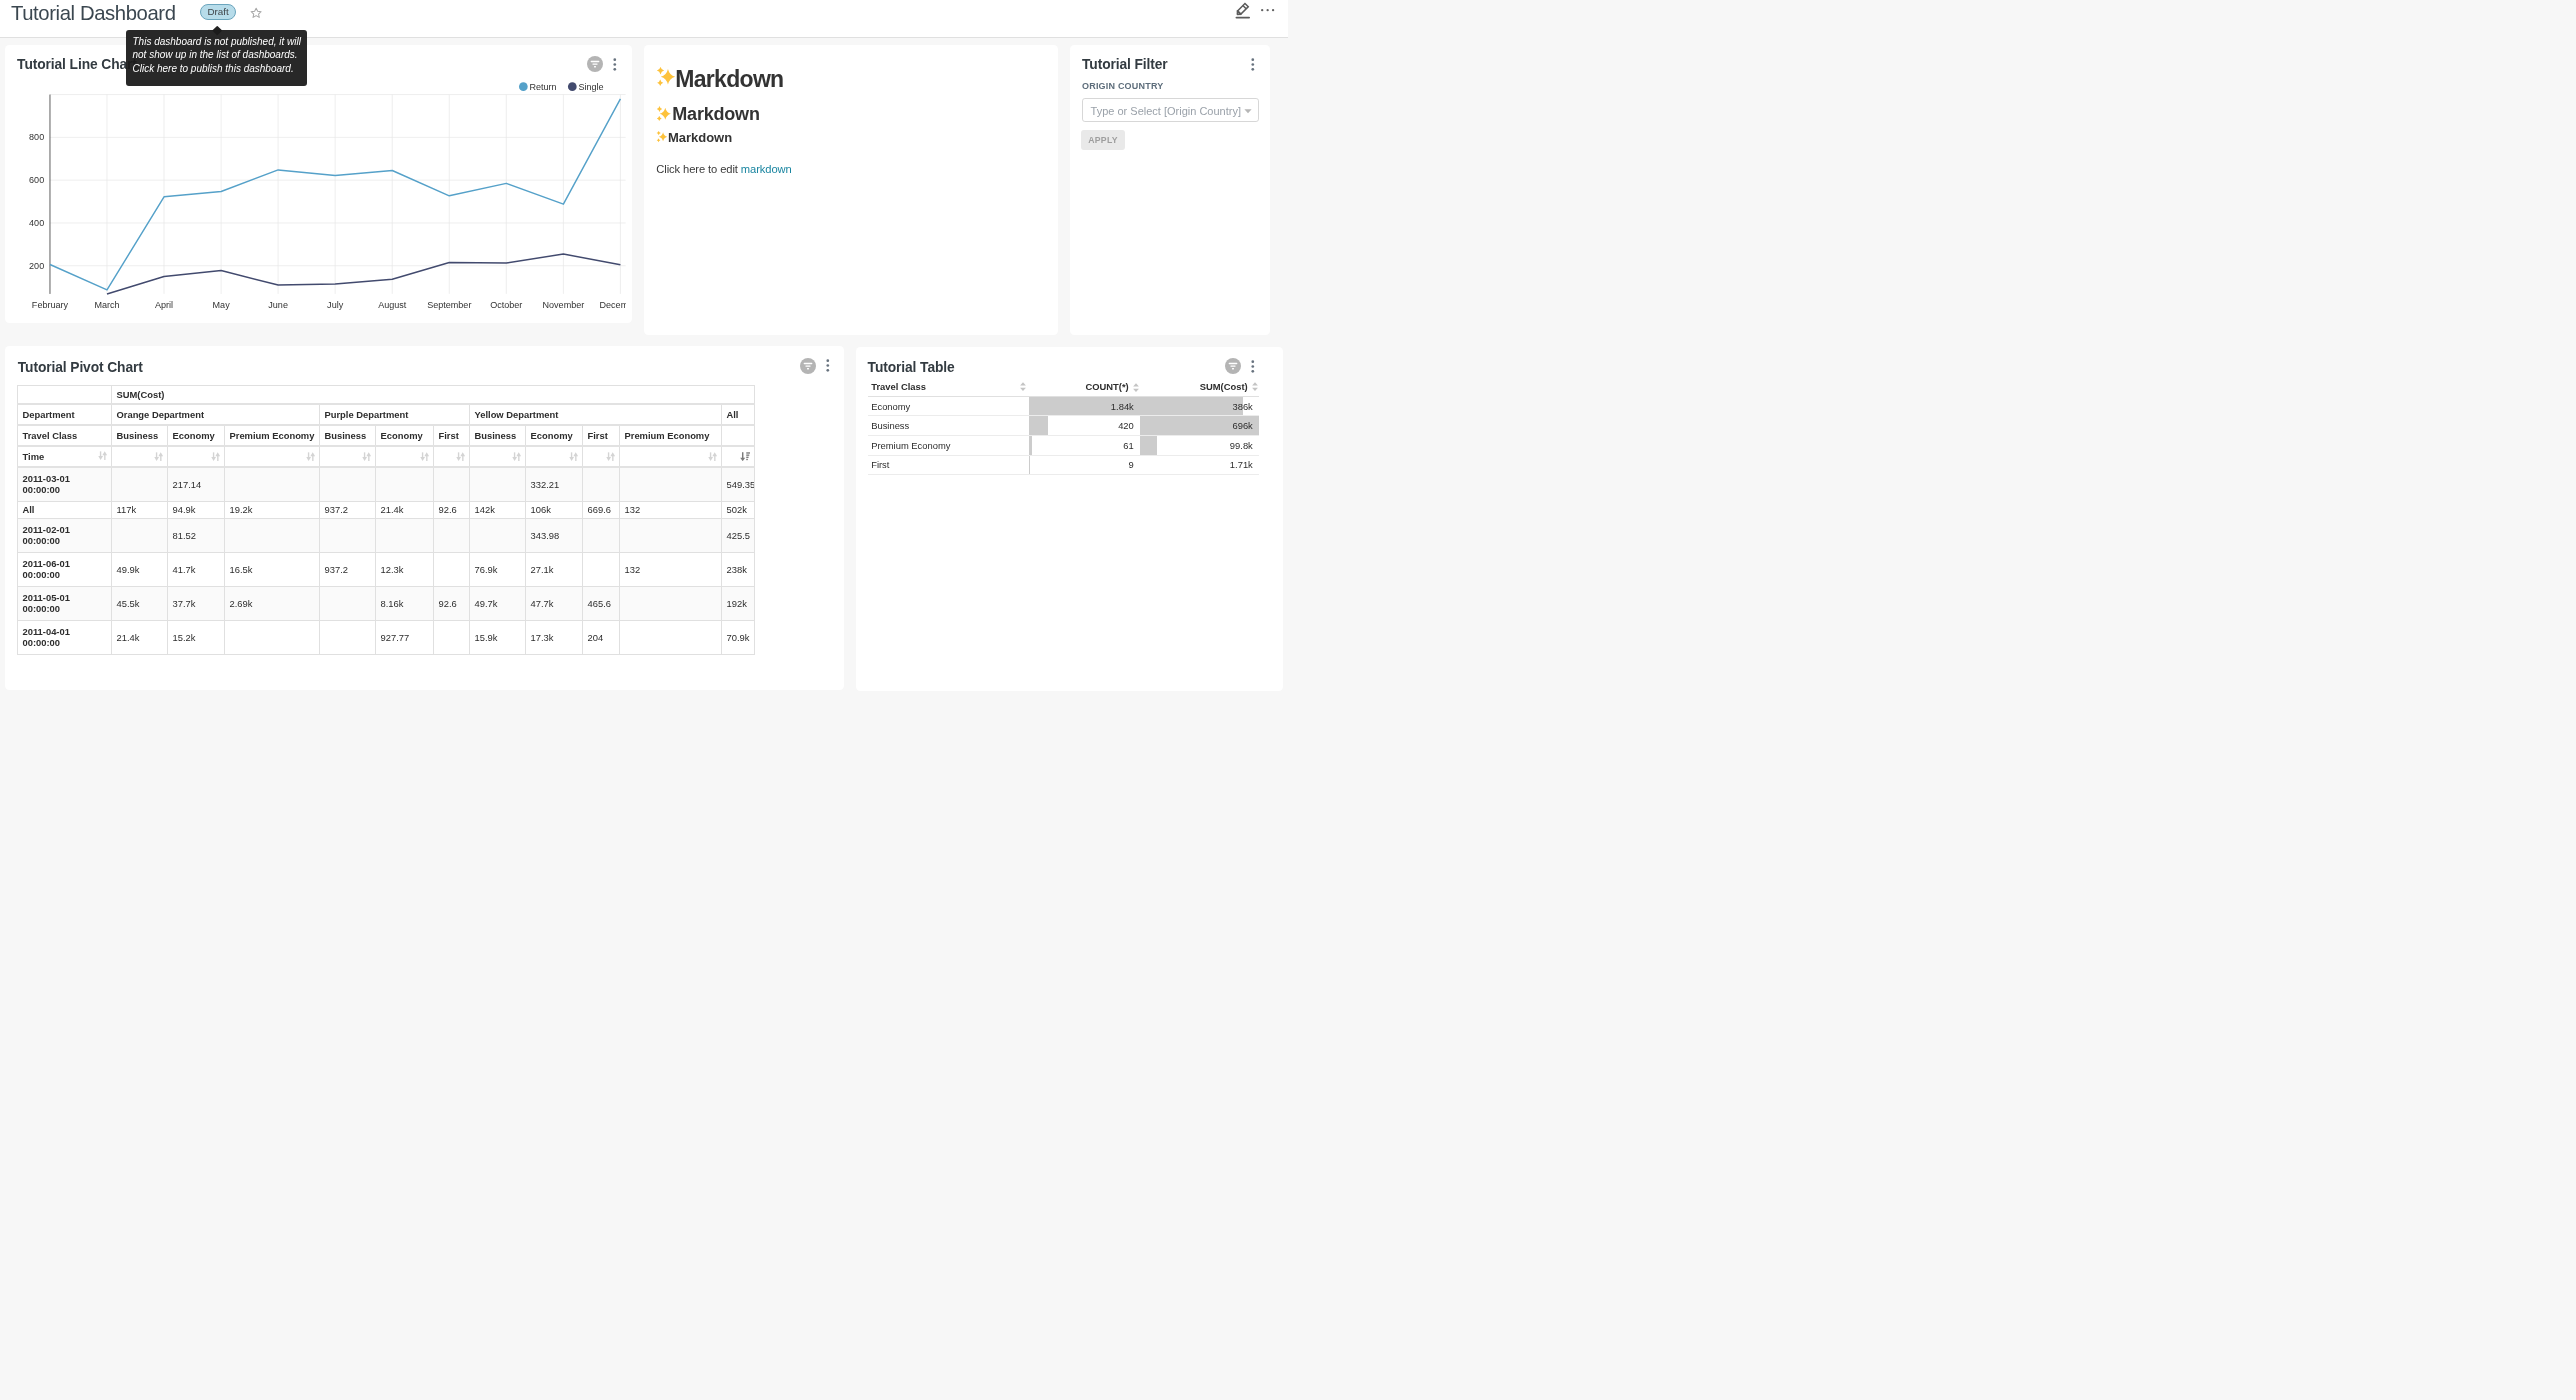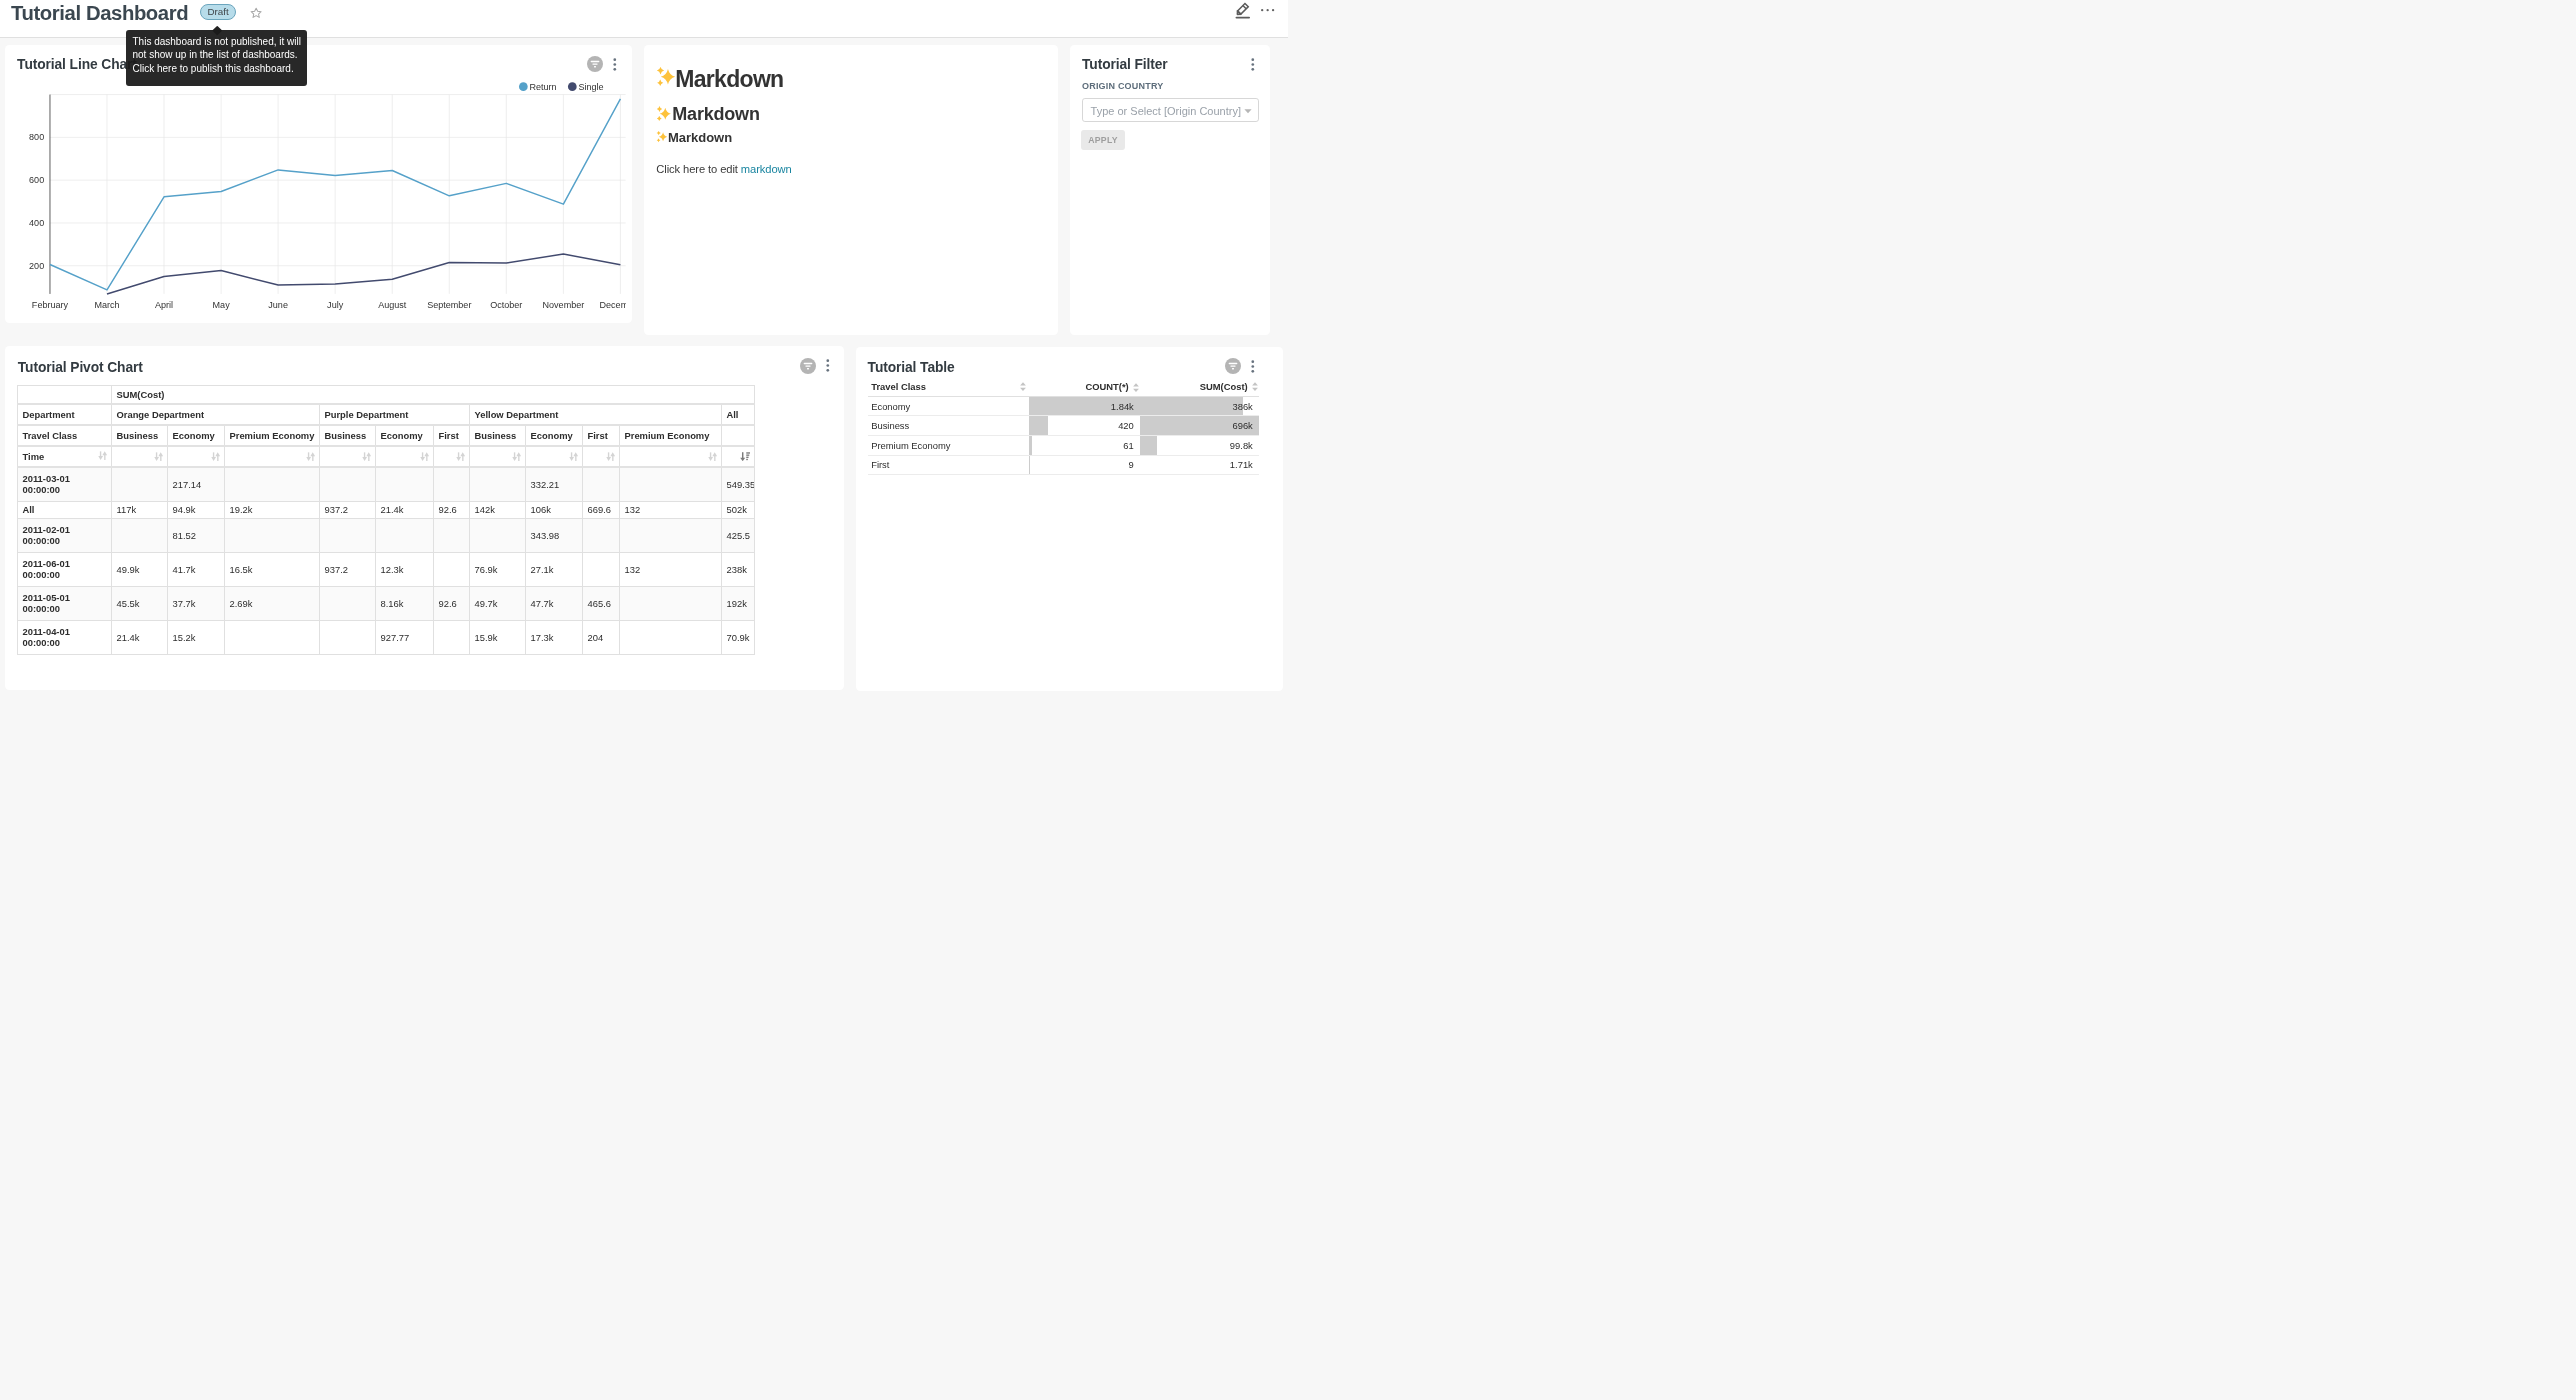--- a/index.html
+++ b/index.html
@@ -1,23 +1,23 @@
 <!DOCTYPE html>
 <html style="font-size:11.6px"><head>
 <meta charset="utf-8">
 <style>
 * { margin:0; padding:0; box-sizing:border-box; }
 html,body { width:1288px; height:700px; overflow:hidden; }
 body { font-family:"Liberation Sans", sans-serif; background:#f7f7f7; position:relative; color:#333; }
 .header { position:absolute; left:0; top:0; width:1288px; height:38px; background:#fff; border-bottom:0.7px solid #e0e0e0; z-index:5; }
-.dash-title { position:absolute; left:11px; top:1.5px; font-size:20.3px; font-weight:bold; color:#3b4750; letter-spacing:-0.4px; }
+.dash-title { position:absolute; left:11px; top:1.5px; font-size:20.3px; font-weight:normal; color:#3b4750; letter-spacing:-0.4px; }
 .pill { position:absolute; left:200px; top:4.4px; width:36px; height:16px; border-radius:8px; background:#b7dcea; border:0.7px solid #6ba5bd; font-size:9.8px; color:#40464b; text-align:center; line-height:14.5px; }
 .card { position:absolute; background:#fff; border-radius:4.4px; overflow:hidden; }
 .card-title { position:absolute; font-size:13.8px; font-weight:bold; color:#333b41; letter-spacing:-0.1px; }
-.tooltip { position:absolute; left:126px; top:30px; width:181px; height:56px; background:rgba(27,27,27,0.94); border-radius:2.9px; z-index:10; color:#fff; font-size:10px; line-height:13.2px; padding:5.1px 0 0 6.5px; }
+.tooltip { position:absolute; left:126px; top:30px; width:181px; height:56px; background:rgba(27,27,27,0.94); border-radius:2.9px; z-index:10; color:#fff; font-size:10px; line-height:13.2px; padding:5.1px 0 0 6.5px;font-style:italic; }
 .tooltip .arr { position:absolute; left:88px; top:-2.9px; width:6.5px; height:6.5px; background:rgba(27,27,27,0.97); transform:rotate(45deg); border-radius:0.7px; }
 svg { display:block; }
 .abs { position:absolute; }
 
 table.pvt { border-collapse:collapse; table-layout:fixed; font-size:9.4px; color:#2d2d2d; }
 table.pvt tr.dat:nth-child(odd) td { background:#fafafa; }
 table.pvt th, table.pvt td { border:0.7px solid #e0e0e0; padding:0 0 0 4.4px; text-align:left; vertical-align:middle; font-weight:normal; overflow:hidden; white-space:nowrap; }
 table.pvt th.b, table.pvt td.b { font-weight:bold; }
 table.pvt tr.hsep th { border-bottom:2.2px solid #e2e2e2; }
 .trow { display:flex; justify-content:space-between; align-items:flex-start; padding-right:3.6px; }

